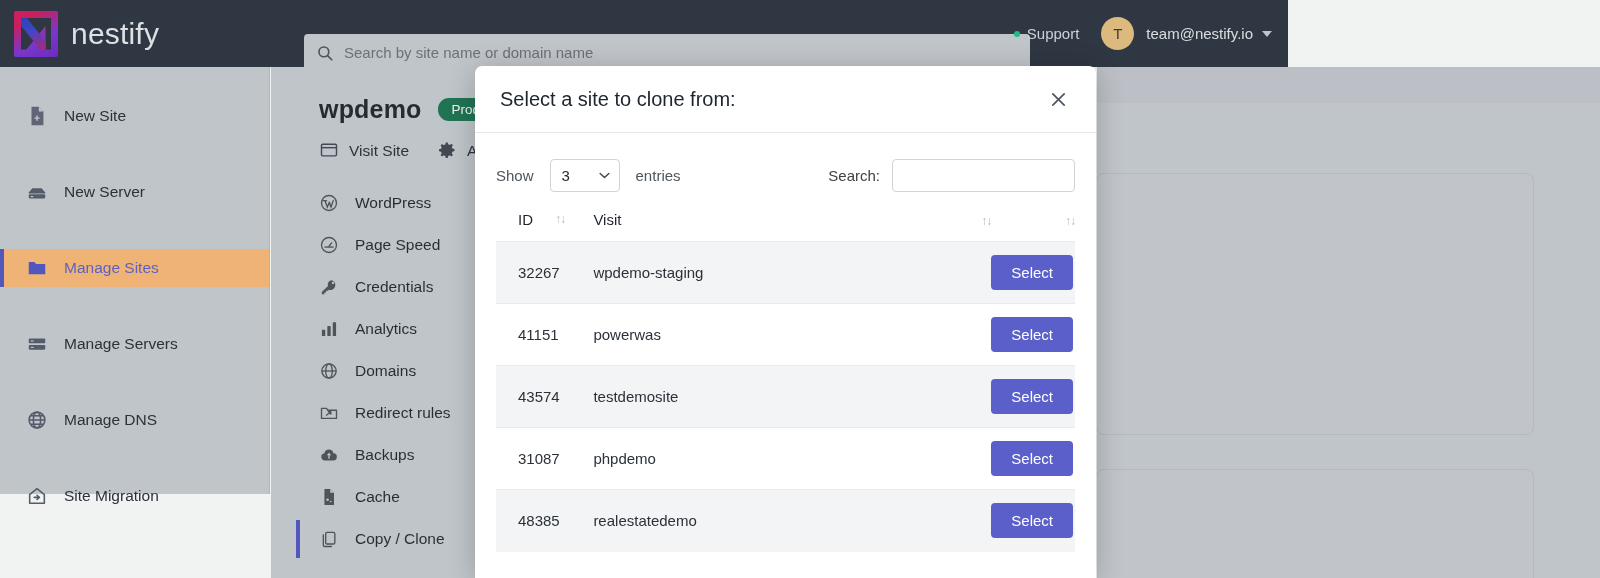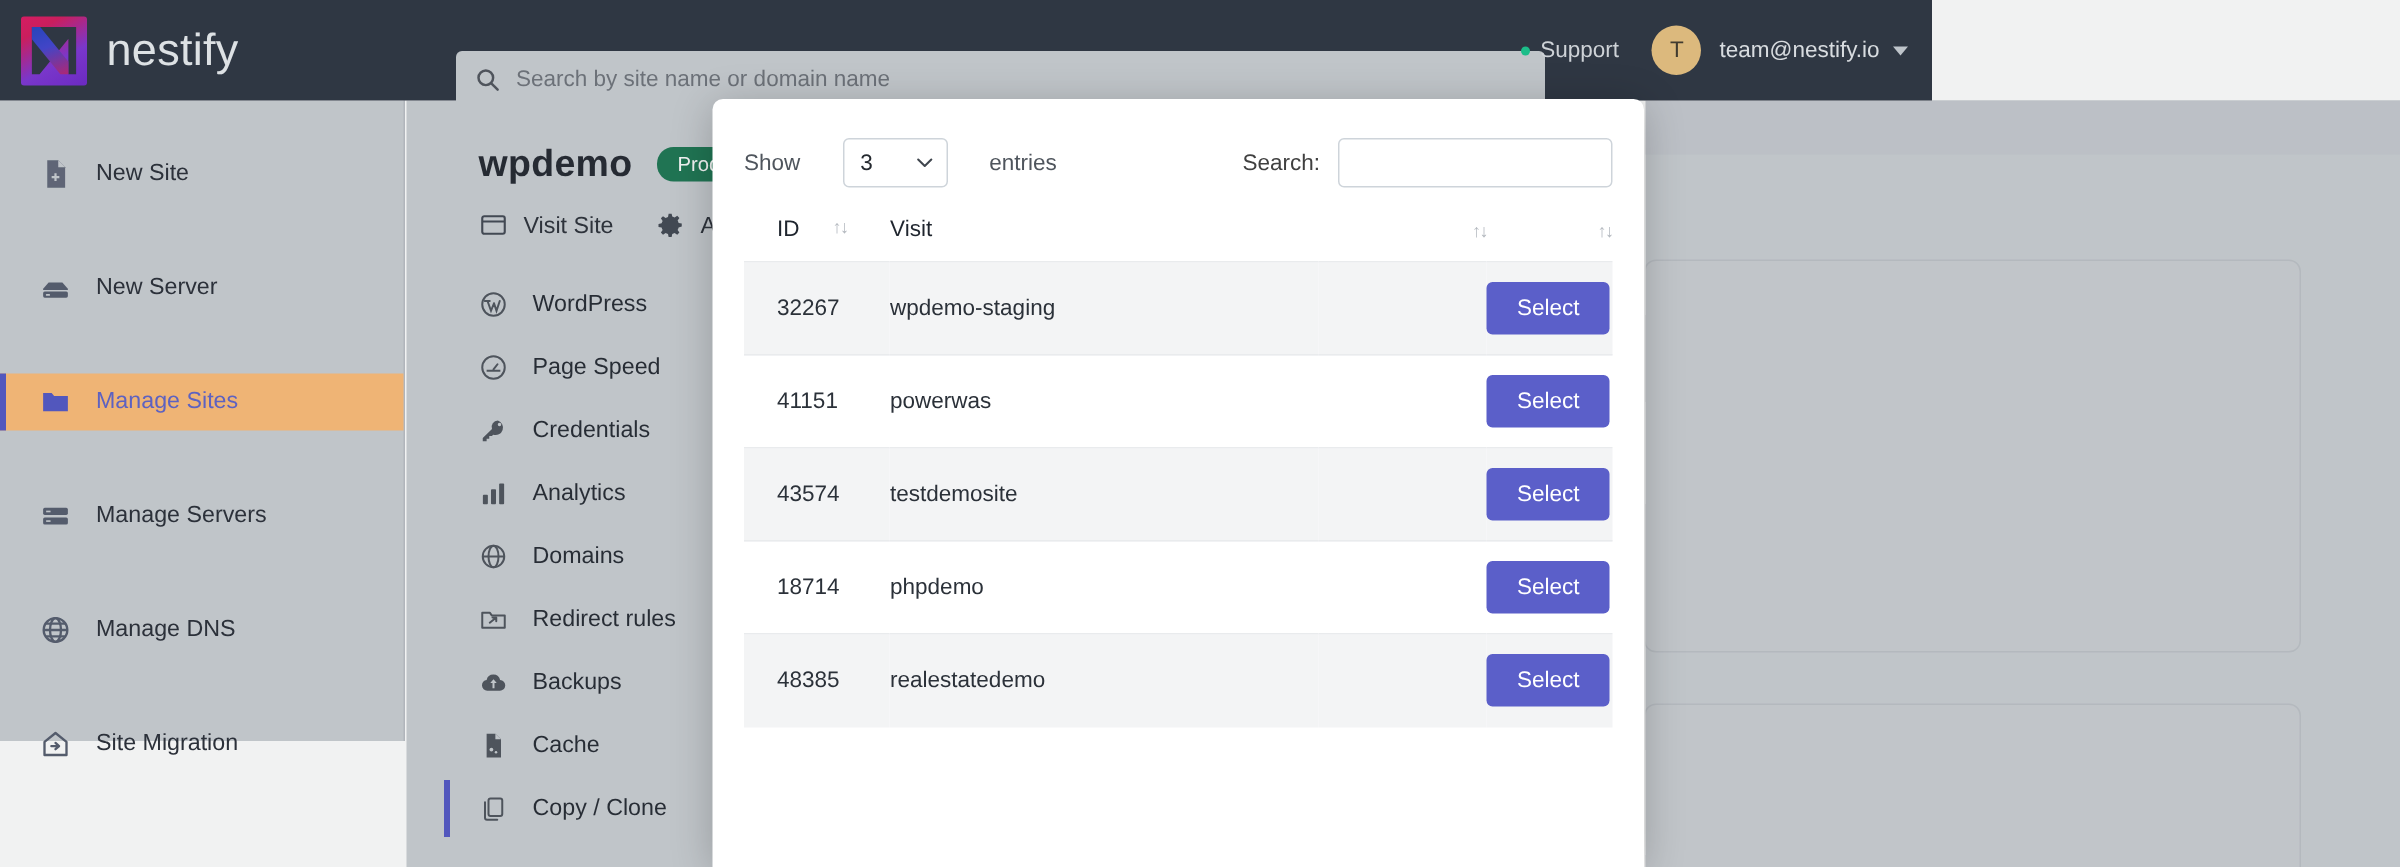--- a/index.html
+++ b/index.html
@@ -192,21 +192,21 @@
   }
   .modal-title { font-size: 20px; color: #1f252e; flex: 1; }
   .modal-close {
     width: 28px; height: 28px; display: flex;
     align-items: center; justify-content: center;
     color: #4e545c;
   }
   .modal-body { padding: 20px 21px 0 21px; }
 
   .dt-controls { display: flex; align-items: center; height: 44px; }
-  .dt-left { display: flex; align-items: center; gap: 28px; color: #4f555d; font-size: 15px; }
+  .dt-left { display: flex; align-items: center; gap: 16px; color: #4f555d; font-size: 15px; }
   .dt-select {
     position: relative;
     width: 70px; height: 33px;
     border: 1px solid #ced4da; border-radius: 4px;
     background: #fff; color: #24292f; font-size: 15px;
     display: flex; align-items: center; padding-left: 11px;
   }
   .dt-select .chev {
     position: absolute; right: 9px; top: 12px;
     width: 11px; height: 7px; color: #41474f;
@@ -494,20 +494,29 @@
 
 </div>
 <div class="gutter-strip"></div>
 <div class="gutter-chip" style="top:140px;height:70px;"></div>
 <div class="gutter-chip" style="top:268px;height:68px;"></div>
 <div class="gutter-chip" style="top:500px;height:70px;"></div>
 
 <div class="modal-backdrop"></div>
 
 <div class="modal">
+  <div class="modal-header">
+    <span class="modal-title">Select a site to clone from:</span>
+    <span class="modal-close">
+      <svg viewBox="0 0 24 24" width="21" height="21" fill="none" stroke="currentColor" stroke-width="1.9" stroke-linecap="round">
+        <line x1="5.5" y1="5.5" x2="18.5" y2="18.5"></line>
+          <line x1="18.5" y1="5.5" x2="5.5" y2="18.5"></line>
+      </svg>
+    </span>
+  </div>
 
   <div class="modal-body">
 
     <div class="dt-controls">
       <div class="dt-left">
         <span>Show</span>
         <div class="dt-select">
           <span>3</span>
           <span class="chev">
             <svg viewBox="0 0 12 8" width="11" height="7" fill="none" stroke="currentColor" stroke-width="1.6" stroke-linecap="round" stroke-linejoin="round">
@@ -560,21 +569,21 @@
         </tr>
         <tr class="alt">
           <td class="c-id">43574</td>
           <td>testdemosite</td>
           <td></td>
           <td class="c-btn">
             <button class="btn-select">Select</button>
           </td>
         </tr>
         <tr>
-          <td class="c-id">18714</td>
+          <td class="c-id">31087</td>
           <td>phpdemo</td>
           <td></td>
           <td class="c-btn">
             <button class="btn-select">Select</button>
           </td>
         </tr>
         <tr class="alt">
           <td class="c-id">48385</td>
           <td>realestatedemo</td>
           <td></td>

